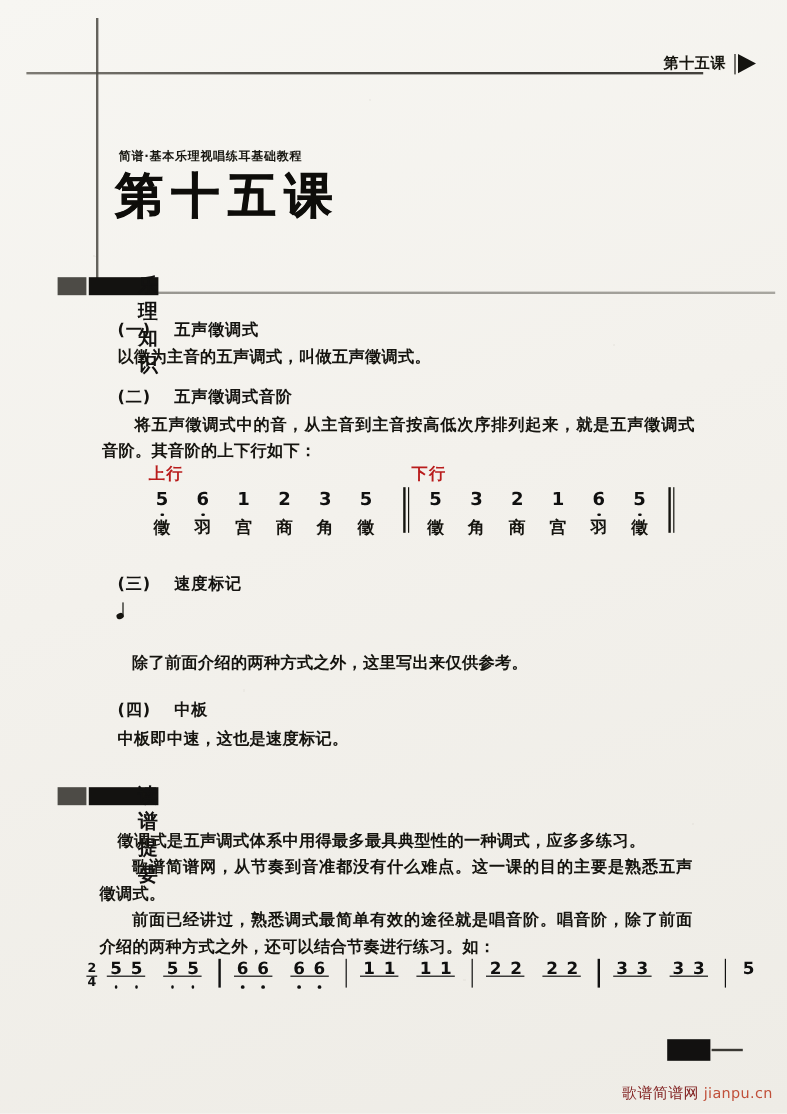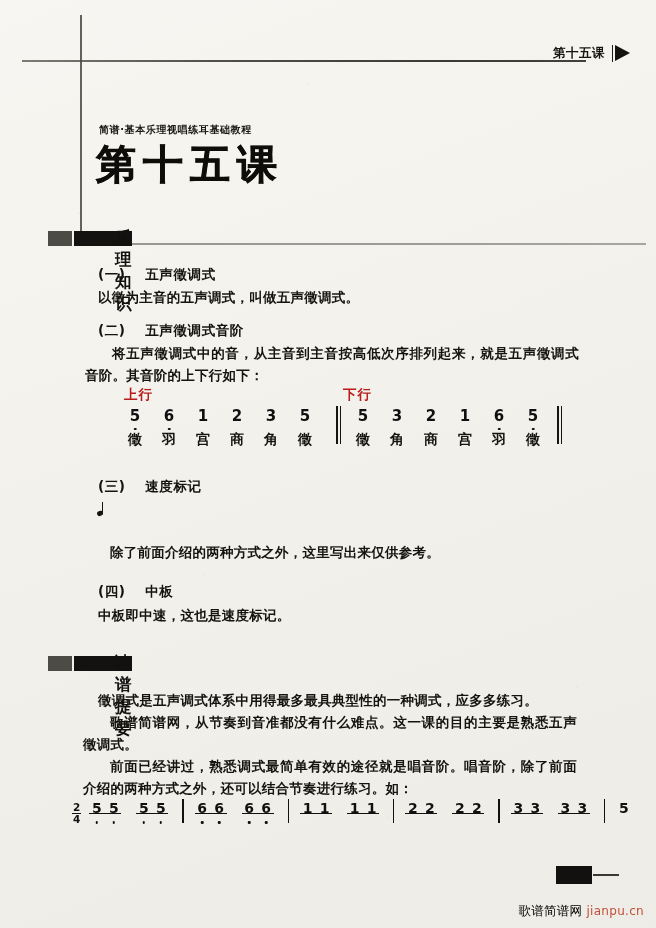--- a/index.html
+++ b/index.html
@@ -324,21 +324,21 @@
   .watermark {
     position: absolute;
     right: 12px;
     top: 903px;
     font-size: 12.5px;
     letter-spacing: .3px;
     white-space: nowrap;
   }
   .wm-cn {
     font-family: "Liberation Serif", "DejaVu Serif", serif;
-    color: #000000;
+    color: #7f1d1d;
   }
   .wm-en {
     font-family: "DejaVu Sans", sans-serif;
     font-size: 12px;
     color: #c0503a;
     margin-left: 4px;
   }
 
   .quarter-note {
     display: inline-block;

